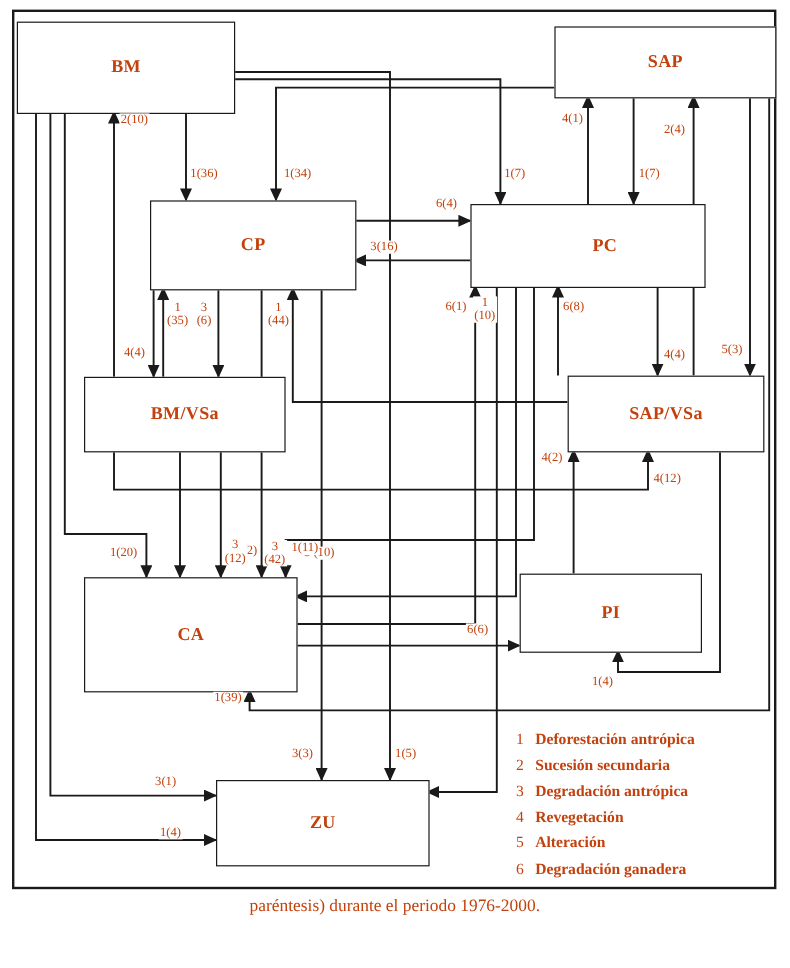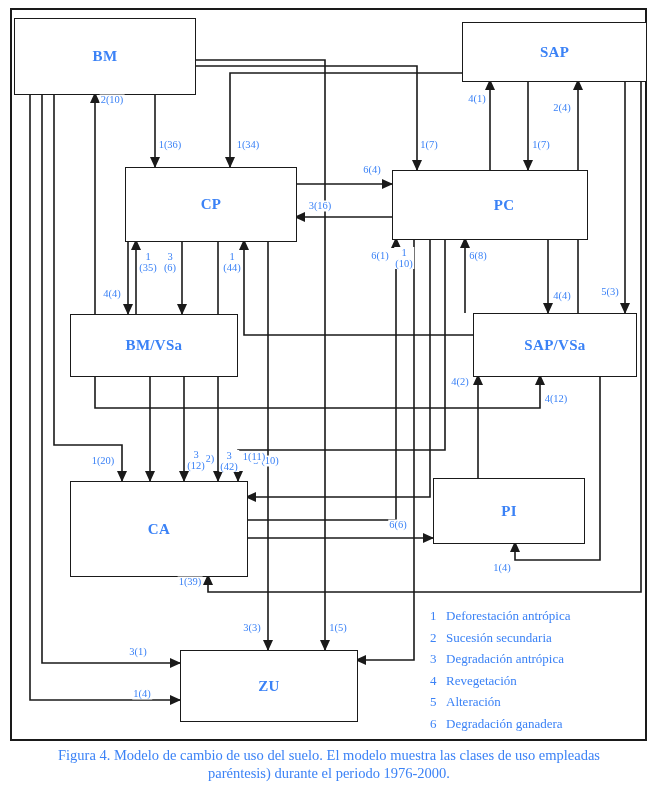--- a/index.html
+++ b/index.html
@@ -1,21 +1,21 @@
 <!DOCTYPE html>
 <html><head>
 <meta charset="utf-8">
 <style>
   html,body{margin:0;padding:0;background:#ffffff;}
   .figure-root{
     position:relative;
     width:658px;height:807px;
     background:#ffffff;
     font-family:"Liberation Serif","DejaVu Serif",serif;
-    color:#3b82f6;
+    color:#c2410c;
     overflow:hidden;
   }
   .frame{
     position:absolute;left:10px;top:8px;width:633px;height:729px;
     border:2px solid #1a1a1a;
   }
   svg.arrows{
     position:absolute;left:0;top:0;width:658px;height:807px;
     z-index:1;
   }
@@ -36,21 +36,21 @@
     text-align:center;white-space:pre-line;
   }
   .legend{
     position:absolute;left:430px;top:608px;z-index:2;width:210px;
   }
   .legend-row{
     display:flex;align-items:baseline;margin-bottom:5.5px;
     font-size:13px;
   }
   .legend-num{width:16px;flex:0 0 16px;}
-  .legend-text{flex:1;}
+  .legend-text{flex:1;font-weight:bold;}
   .caption{
     position:absolute;left:0;top:746px;width:658px;z-index:2;
     text-align:center;font-size:14.5px;line-height:1.26;
   }
 </style>
 </head>
 <body>
 
 <div class="figure-root">
 
@@ -172,17 +172,16 @@
         <span class="legend-num">5</span>
         <span class="legend-text">Alteración</span>
       </div>
       <div class="legend-row">
         <span class="legend-num">6</span>
         <span class="legend-text">Degradación ganadera</span>
       </div>
     </div>
 
   <div class="caption">
-    <div>Figura 4. Modelo de cambio de uso del suelo. El modelo muestra las clases de uso empleadas</div>
     <div>paréntesis) durante el periodo 1976-2000.</div>
   </div>
 
 </div>
 
 </body></html>

